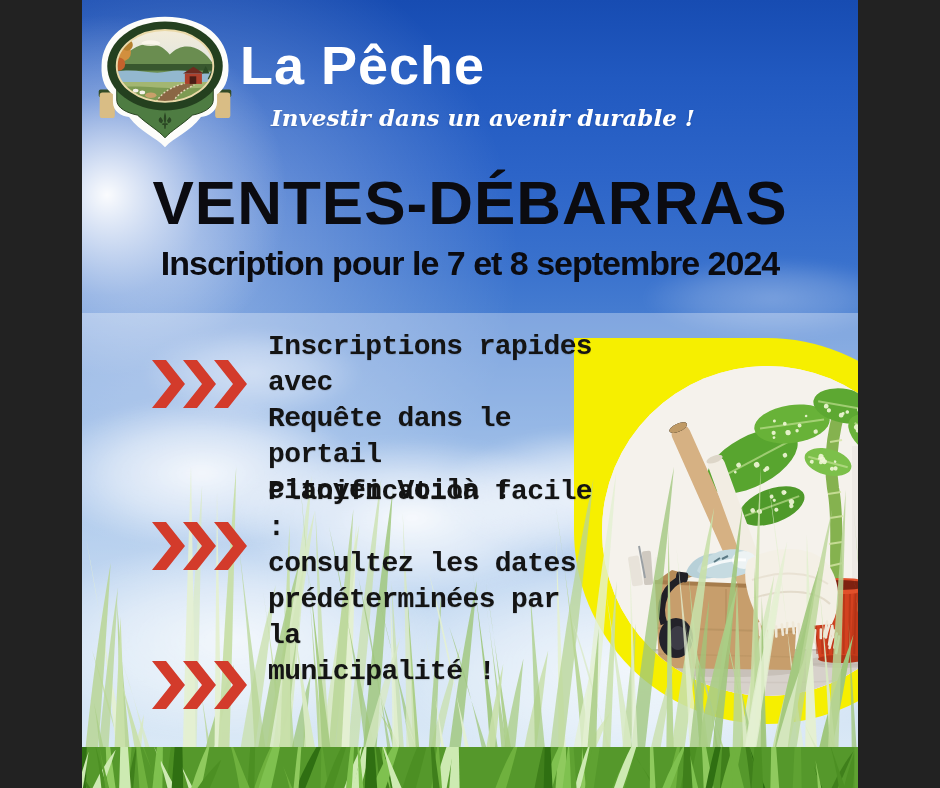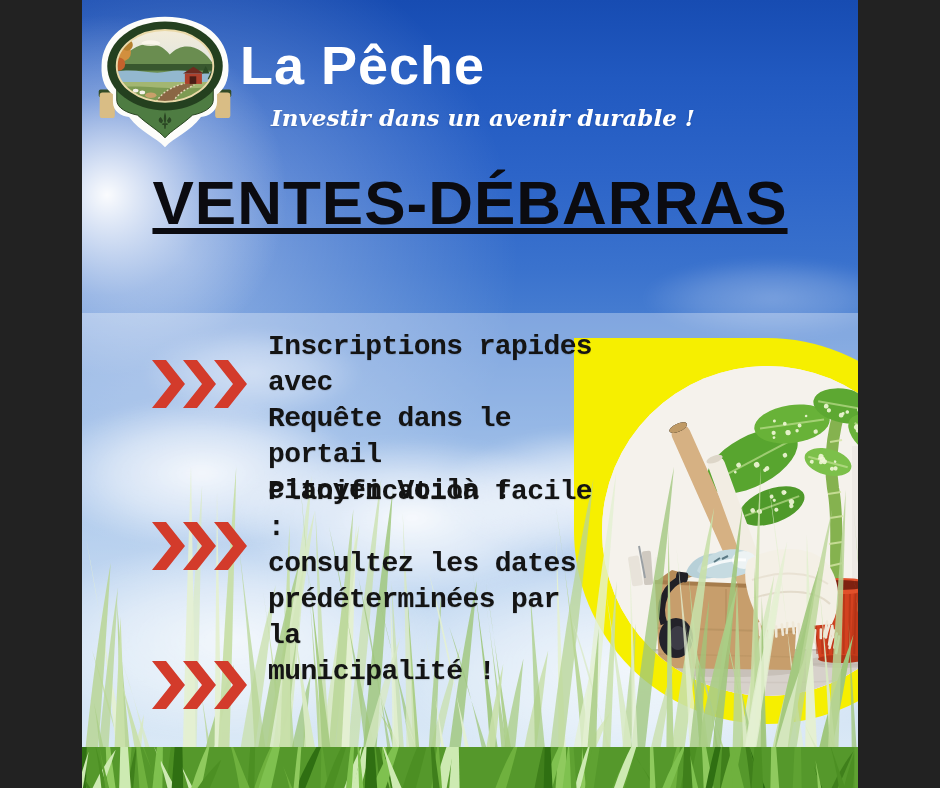--- a/index.html
+++ b/index.html
@@ -29,21 +29,21 @@
   .grass{position:absolute;inset:0;z-index:4;pointer-events:none;}
   
   .content{position:absolute;inset:0;z-index:10;}
   .logo{position:absolute;left:12px;top:10px;width:142px;height:144px;}
   .brand{position:absolute;left:158px;top:34px;font-weight:700;font-size:54px;
       letter-spacing:1px;color:var(--brand,#fff);}
   .tagline{position:absolute;left:160px;top:104px;font-family:"DejaVu Serif",serif;
       font-style:italic;font-weight:700;font-size:23px;color:var(--brand,#fff);
       text-shadow:0 1px 2px rgba(30,60,120,.35);margin-left:29px;}
   .title{position:absolute;left:0;right:0;top:172px;text-align:center;font-weight:700;
-      font-size:62px;line-height:62px;letter-spacing:1px;color:var(--title,#0b0b10);text-decoration:underline;}
+      font-size:62px;line-height:62px;letter-spacing:1px;color:var(--title,#0b0b10);}
   .subtitle{position:absolute;left:0;right:0;top:243px;text-align:center;font-weight:700;
       font-size:34px;line-height:40px;letter-spacing:-1px;color:var(--title,#0b0b10);}
   .chev{position:absolute;left:70px;width:96px;height:48px;fill:var(--red,#d33b2b);}
   .chev.c1{top:360px}.chev.c2{top:522px}.chev.c3{top:661px}
   .btxt{position:absolute;left:186px;width:330px;font-weight:700;font-size:28px;
       line-height:36px;letter-spacing:-.6px;color:var(--body,#141414);
       white-space:pre-line;text-shadow:0 1px 1px rgba(0,0,0,.12);font-family:Liberation Mono, monospace;}
   .btxt.t1{top:329px}.btxt.t2{top:474px}.btxt.t3{top:666px;font-size:29px;}
 </style>
 </head>
@@ -588,20 +588,21 @@
         <path d="M79.5,112 C82.5,113.5 82.5,118 78.5,118.5 L77,116 Z"></path>
         <rect x="72" y="118.5" width="6" height="2" rx="1"></rect>
         <path d="M74,120.5 L76,120.5 L75.7,124.5 L74.3,124.5 Z"></path>
       </g>
     </svg>
 
     <div class="brand">La Pêche</div>
     <div class="tagline">Investir dans un avenir durable !</div>
 
     <div class="title">VENTES-DÉBARRAS</div>
+    <div class="subtitle">Inscription pour le 7 et 8 septembre 2024</div>
 
     <svg class="chev c1" viewBox="0 0 96 48">
       <polygon points="0,0 14,0 33,24 14,48 0,48 19,24"></polygon>
       <polygon points="31,0 45,0 64,24 45,48 31,48 50,24"></polygon>
       <polygon points="62,0 76,0 95,24 76,48 62,48 81,24"></polygon>
     </svg>
     <div class="btxt t1">Inscriptions rapides avec
 Requête dans le portail
 citoyen Voilà !</div>
 

